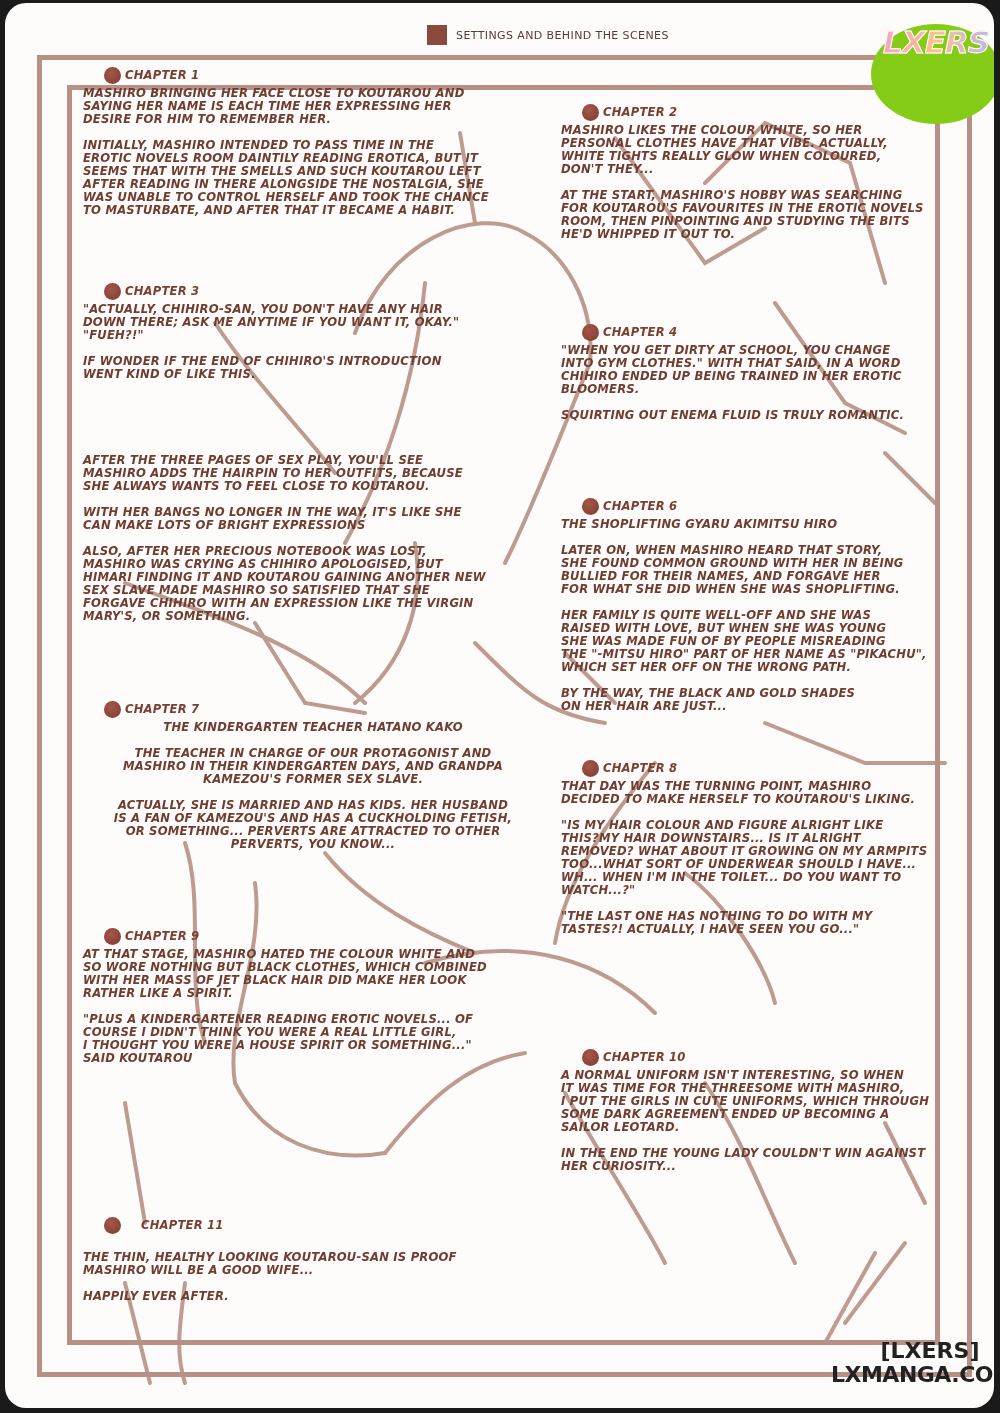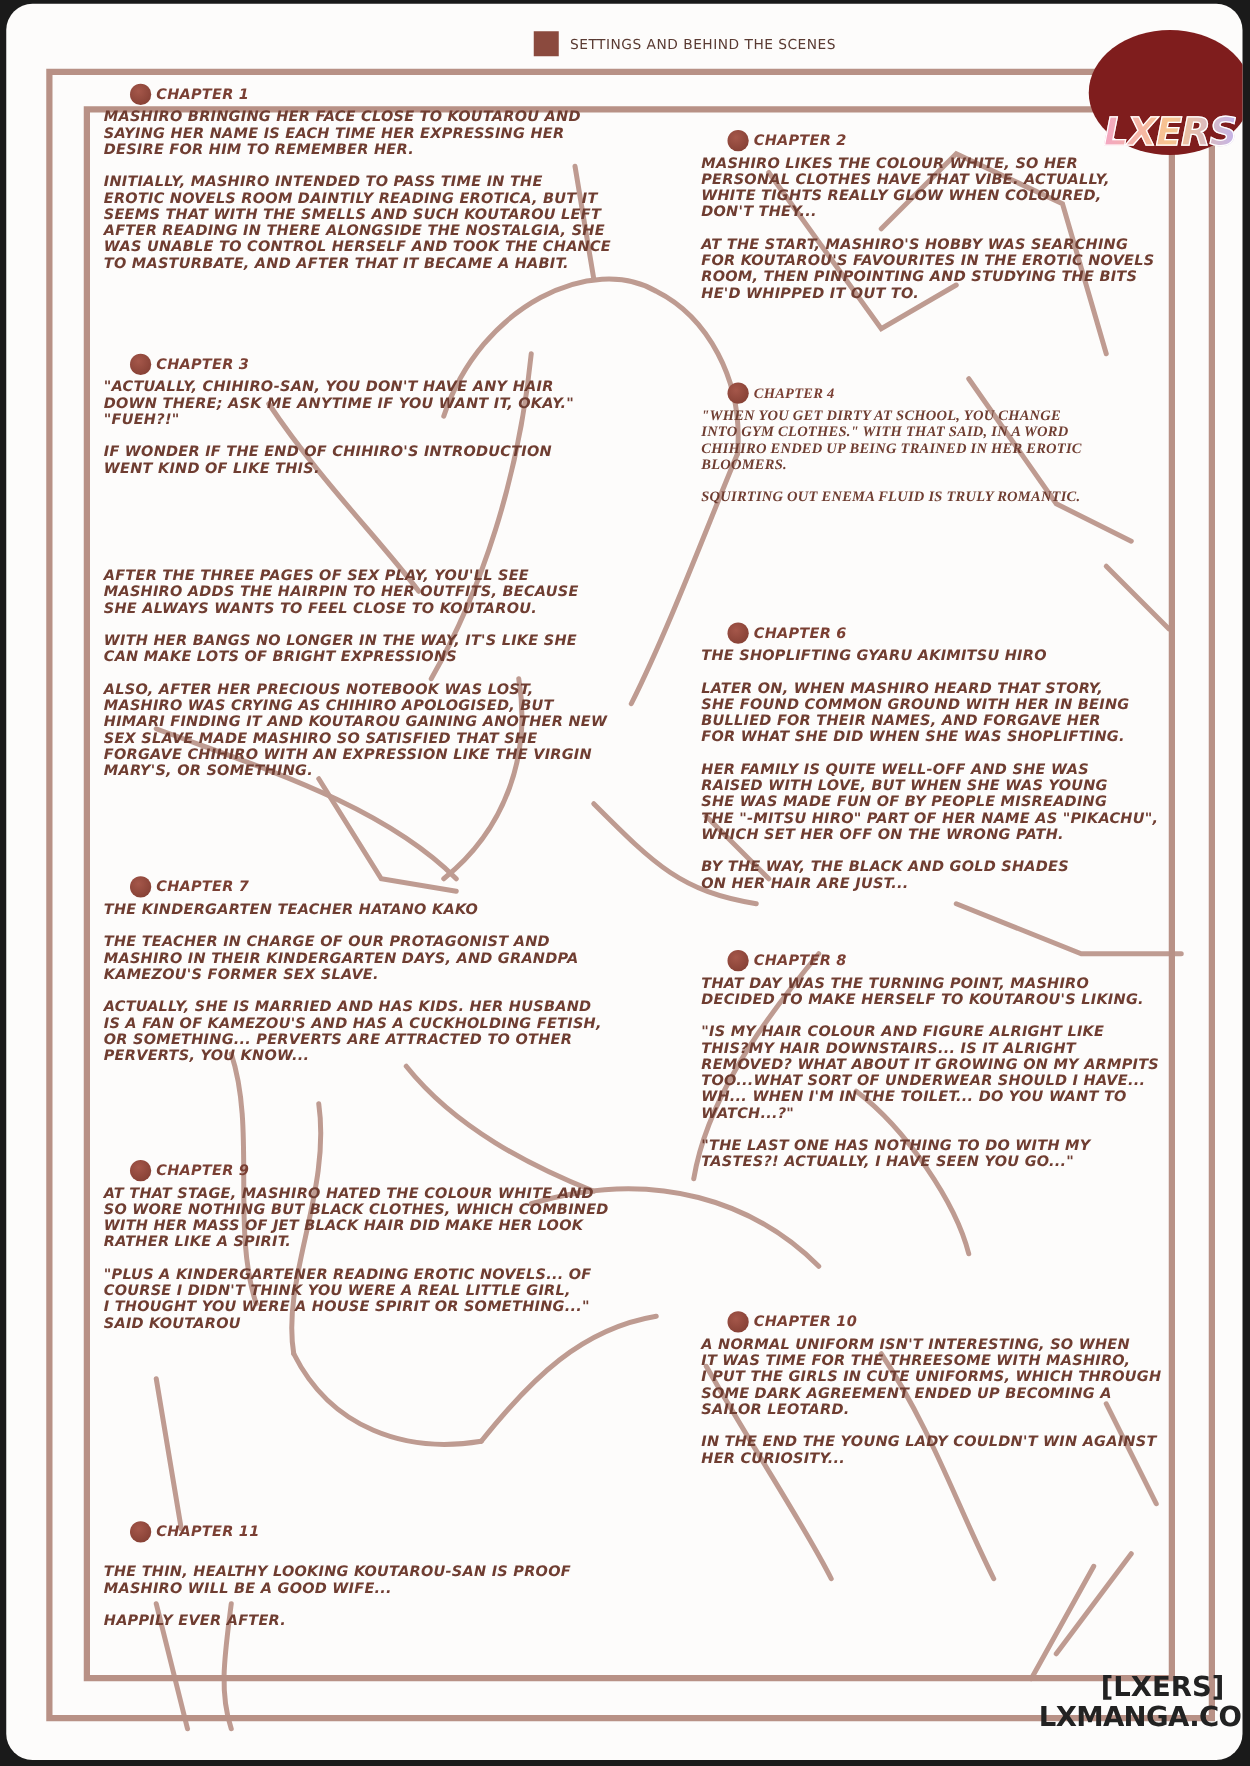--- a/index.html
+++ b/index.html
@@ -52,22 +52,22 @@
     .dot {
       width: 17px; height: 17px; border-radius: 50%;
       background: radial-gradient(circle at 40% 35%, #a5574a, #7d3a2f);
       margin-right: 4px; flex: none;
     }
     .chapter-title { font-size: 11.6px; color: #7a3f33; }
     .para { margin: 0 0 13px 0; white-space: pre-line; }
     .para:last-child { margin-bottom: 0; }
     .wm-top {
       position: absolute; left: 866px; top: 21px; width: 130px; height: 100px;
-      border-radius: 50%; background: #7f1d1d;
-      display: flex; align-items: flex-end; justify-content: center;
+      border-radius: 50%; background: #84cc16;
+      display: flex; align-items: flex-start; justify-content: center;
     }
     .wm-top-text {
       font-family: "DejaVu Sans", sans-serif; font-weight: bold; font-style: italic;
       font-size: 31px; letter-spacing: -1px;
       background: linear-gradient(90deg, #f3a6c2, #f7c48c, #c4b4ea);
       -webkit-background-clip: text; background-clip: text; color: transparent;
       -webkit-text-stroke: 1px #ffffff;
     }
     .wm-bottom {
       position: absolute; left: 826px; top: 1336px; width: 160px;
@@ -166,21 +166,21 @@
       <span class="dot"></span>
       <span class="chapter-title">Chapter 3</span>
     </div>
     <p class="para">"Actually, Chihiro-san, you don't have any hair
  down there; ask me anytime if you want it, okay."
 "Fueh?!"</p>
     <p class="para">If wonder if the end of Chihiro's introduction
 went kind of like this.</p>
   </div>
 
-  <div class="section" style="left:556px; top:303px; width:400px;font-family:Liberation Serif, serif;">
+  <div class="section" style="left:556px; top:321px; width:400px;">
     <div class="chapter-head">
       <span class="dot"></span>
       <span class="chapter-title">Chapter 4</span>
     </div>
     <p class="para">"When you get dirty at school, you change
 into gym clothes."  With that said, in a word
 Chihiro ended up being trained in her erotic
 bloomers.</p>
     <p class="para">Squirting out enema fluid is truly romantic.</p>
   </div>
@@ -211,21 +211,21 @@
 for what she did when she was shoplifting.</p>
     <p class="para">Her family is quite well-off and she was
 raised with love, but when she was young
 she was made fun of by people misreading
 the "-mitsu hiro" part of her name as "Pikachu",
 which set her off on the wrong path.</p>
     <p class="para">By the way, the black and gold shades
 on her hair are just...</p>
   </div>
 
-  <div class="section" style="left:78px; top:698px; width:460px;">
+  <div class="section" style="left:78px; top:698px; width:460px;text-align:center;">
     <div class="chapter-head">
       <span class="dot"></span>
       <span class="chapter-title">Chapter 7</span>
     </div>
     <p class="para">The kindergarten teacher Hatano Kako</p>
     <p class="para">The teacher in charge of our protagonist and
  Mashiro in their kindergarten days, and Grandpa
 Kamezou's former sex slave.</p>
     <p class="para">Actually, she is married and has kids. Her husband
 is a fan of Kamezou's and has a cuckholding fetish,
@@ -273,21 +273,21 @@
     <p class="para">A normal uniform isn't interesting, so when
 it was time for the threesome with Mashiro,
 I put the girls in cute uniforms, which through
 some dark agreement ended up becoming a
 sailor leotard.</p>
     <p class="para">In the end the young lady couldn't win against
 her curiosity...</p>
   </div>
 
   <div class="section" style="left:78px; top:1214px; width:440px;">
-    <div class="chapter-head" style="margin-bottom:18px;">
+    <div class="chapter-head" style="margin-bottom:18px;gap:16px;">
       <span class="dot"></span>
       <span class="chapter-title">Chapter 11</span>
     </div>
     <p class="para">The thin, healthy looking Koutarou-san is proof
 Mashiro will be a good wife...</p>
     <p class="para">Happily ever after.</p>
   </div>
 
   <div class="wm-bottom">
     <div class="l1">[LXERS]</div>

